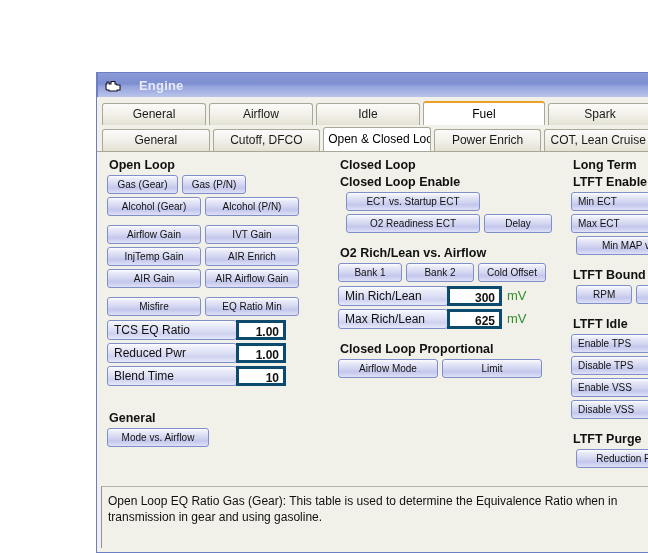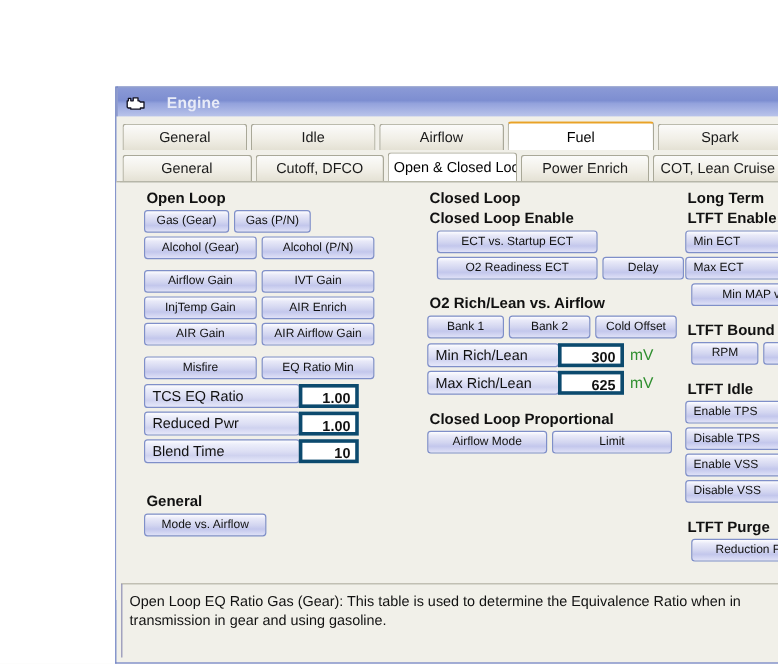--- a/index.html
+++ b/index.html
@@ -94,22 +94,22 @@
     box-sizing: border-box;
     overflow: hidden;
   }
   #content::before{
     content:"";
     position:absolute; left:0; top:0; width:3px; height:100%;
     background:#f1f0e9;
   }
 
   .col { position: absolute; top: 6px; }
-  .col-left   { left: 23px;  width: 192px; }
-  .col-mid    { left: 259px; width: 225px; }
+  .col-left   { left: 10px;  width: 192px; }
+  .col-mid    { left: 241px; width: 225px; }
   .col-right  { left: 474px; width: 120px; }
 
   .grouphdr {
     font-size: 12.5px;
     font-weight: bold;
     color: #111;
     margin: 0 0 3px 2px;
     white-space: nowrap;
   }
   .grouphdr.spaced { margin-top: 13px; }
@@ -201,22 +201,22 @@
     <span>
       <svg class="engine-icon" viewBox="0 0 16 13">
         <path d="M1 5h1V3h2v2h2V2.5h4V5h1l1 1h3v5H12v1H4v-1H1.8L1 10.2V5z" fill="#ffffff" stroke="#111122" stroke-width="1.1" stroke-linejoin="round"></path>
       </svg>
     </span>
     <span class="title-text">Engine</span>
   </div>
 
   <div class="tabstrip row1" id="tabs-primary">
       <div class="tab" style="width: 108px;">General</div>
+      <div class="tab" style="width: 108px;">Airflow</div>
       <div class="tab" style="width: 108px;">Idle</div>
-      <div class="tab" style="width: 108px;">Airflow</div>
       <div class="tab selected" style="width: 127px;">Fuel</div>
       <div class="tab" style="width: 108px;">Spark</div>
     </div>
   <div class="tabstrip row2" id="tabs-secondary">
       <div class="tab" style="width: 108px;">General</div>
       <div class="tab" style="width: 108px;">Cutoff, DFCO</div>
       <div class="tab selected nobar" style="width: 108px;">Open &amp; Closed Loop</div>
       <div class="tab" style="width: 108px;">Power Enrich</div>
       <div class="tab" style="width: 108px;">COT, Lean Cruise</div>
     </div>

